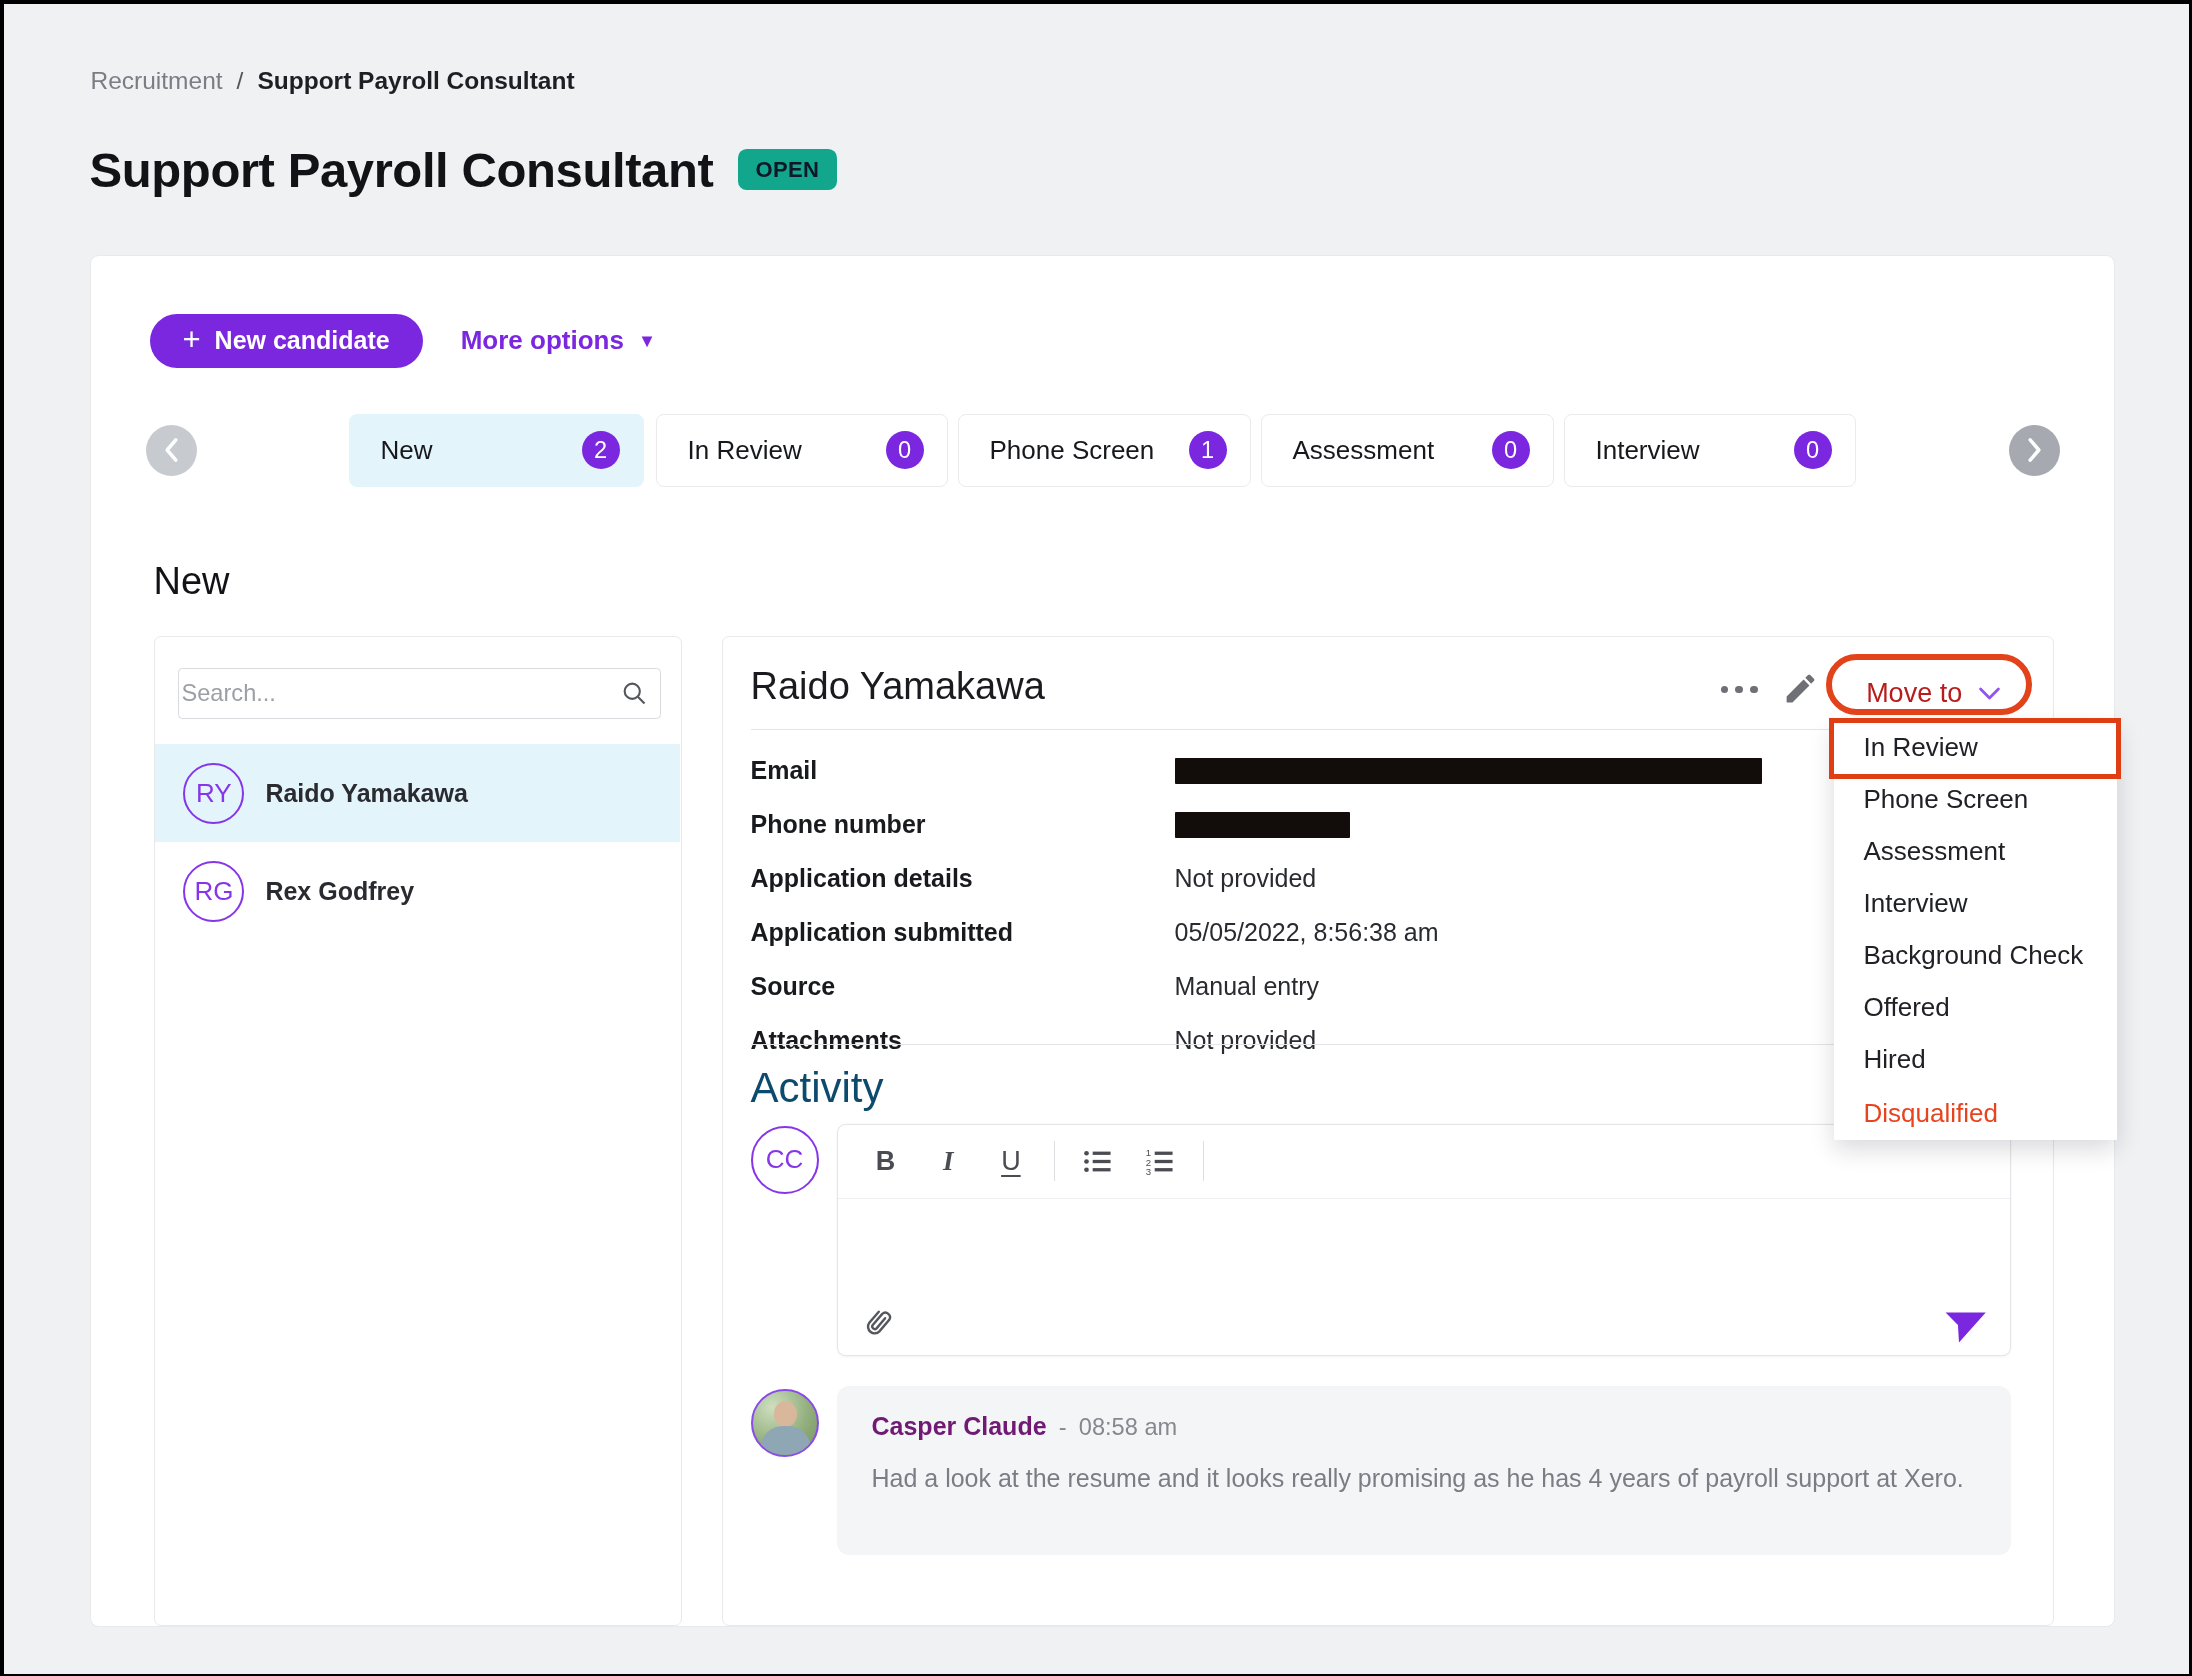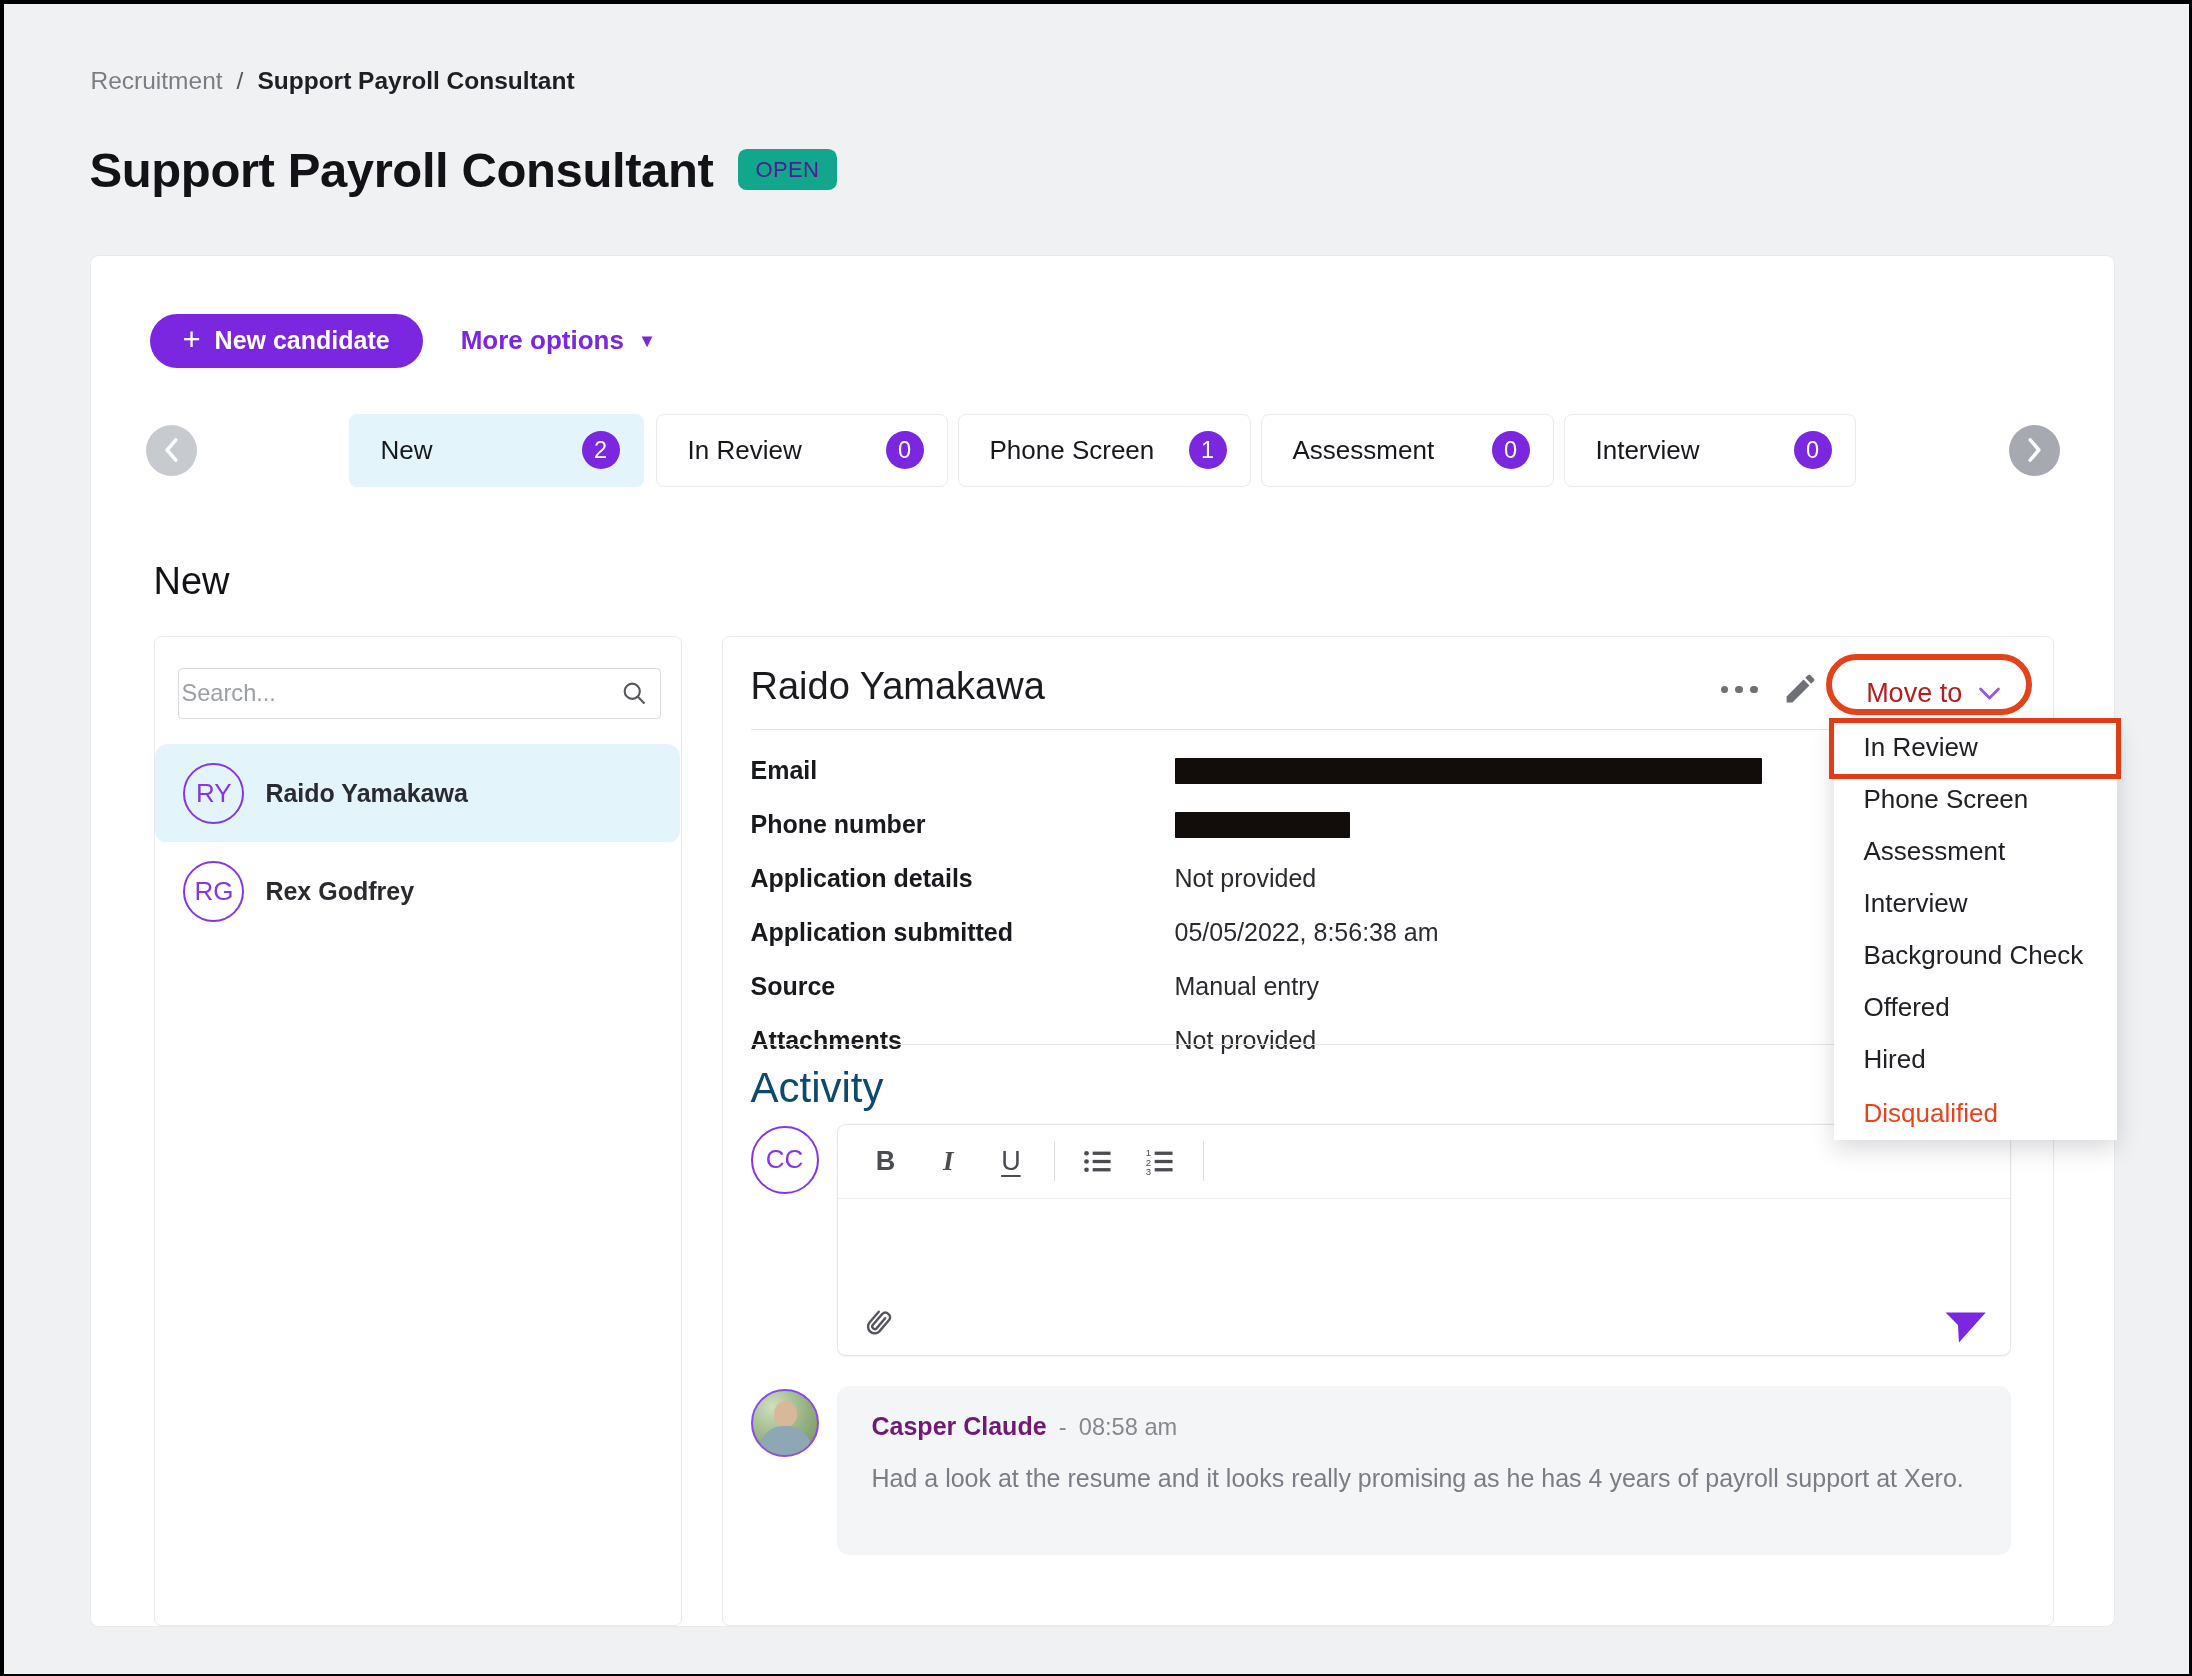--- a/index.html
+++ b/index.html
@@ -12,21 +12,21 @@
 
   
   .breadcrumb{position:absolute;left:87px;top:63px;display:flex;align-items:center;gap:14px;font-size:24.5px;}
   .crumb-parent{color:#7A7D83;}
   .crumb-sep{color:#55565B;}
   .crumb-current{color:#1E1F24;font-weight:700;}
 
   
   .title-row{position:absolute;left:86px;top:138px;display:flex;align-items:center;gap:24.5px;}
   .page-title{font-size:49px;font-weight:800;color:#121217;letter-spacing:-0.4px;}
-  .status-badge{background:#12A78C;color:#4c1d95;font-size:22px;font-weight:400;padding:7.9px 17.5px;border-radius:8.7px;letter-spacing:0.4px;}
+  .status-badge{background:#12A78C;color:#0f172a;font-size:22px;font-weight:700;padding:7.9px 17.5px;border-radius:8.7px;letter-spacing:0.4px;}
 
   
   .main-card{position:absolute;left:86px;top:251px;width:2023px;height:1370px;background:#fff;border:0.9px solid #E8E9EB;border-radius:8.7px;}
 
   
   .actions{position:absolute;left:59px;top:58px;display:flex;align-items:center;gap:38px;}
   .btn-new-candidate{display:flex;align-items:center;gap:14px;background:#7B27DF;color:#fff;border:none;height:54px;padding:0 33px;border-radius:27px;font-size:25px;font-weight:600;font-family:inherit;cursor:pointer;}
   .plus-glyph{font-size:31px;font-weight:300;line-height:1;margin-top:-2.6px;}
   .more-options{display:flex;align-items:center;gap:14px;color:#7B27DF;font-size:26px;font-weight:600;cursor:pointer;}
   .more-options .tri{font-size:18.3px;}
@@ -45,21 +45,21 @@
 
   
   .section-heading{position:absolute;left:63px;top:304px;font-size:38px;font-weight:500;color:#131317;}
 
   
   .list-panel{position:absolute;left:63px;top:380px;width:528px;height:990px;background:#fff;border:0.9px solid #E8E9EB;border-radius:7px;box-sizing:border-box;}
   .search-wrap{position:absolute;left:23px;top:31px;width:483px;height:51px;}
   .search-input{width:100%;height:100%;box-sizing:border-box;border:1.7px solid #D8DADE;border-radius:4.4px;font-size:23.6px;color:#33343A;padding:0 52px 0 3px;font-family:inherit;background:#fff;outline:none;}
   .search-input::placeholder{color:#9CA0A6;}
   .search-icon{position:absolute;right:12.2px;top:11.4px;width:28px;height:28px;}
-  .cand-row{position:absolute;left:0.9px;width:525px;height:99px;display:flex;align-items:center;gap:21px;padding-left:28px;box-sizing:border-box;cursor:pointer;background:#fff;border-radius:13px;}
+  .cand-row{position:absolute;left:0.9px;width:525px;height:99px;display:flex;align-items:center;gap:21px;padding-left:28px;box-sizing:border-box;cursor:pointer;background:#fff;}
   .cand-row.selected{background:#E4F4FB;}
   .cr0{top:107px;} .cr1{top:205px;}
   .cand-avatar{width:61px;height:61px;border-radius:50%;border:2.6px solid #8636E8;color:#8636E8;font-size:26px;display:flex;align-items:center;justify-content:center;box-sizing:border-box;flex:0 0 auto;}
   .cand-name{font-size:25px;font-weight:700;color:#2A2B30;}
 
   
   .detail-panel{position:absolute;left:631px;top:380px;width:1332px;height:990px;background:#fff;border:0.9px solid #E8E9EB;border-radius:7px;box-sizing:border-box;}
   .detail-name{position:absolute;left:28px;top:28px;font-size:38px;font-weight:400;color:#1A1A1F;}
   .icon-btn{position:absolute;cursor:pointer;}
   .ellipsis-btn{left:998px;top:49px;display:flex;gap:7px;}

